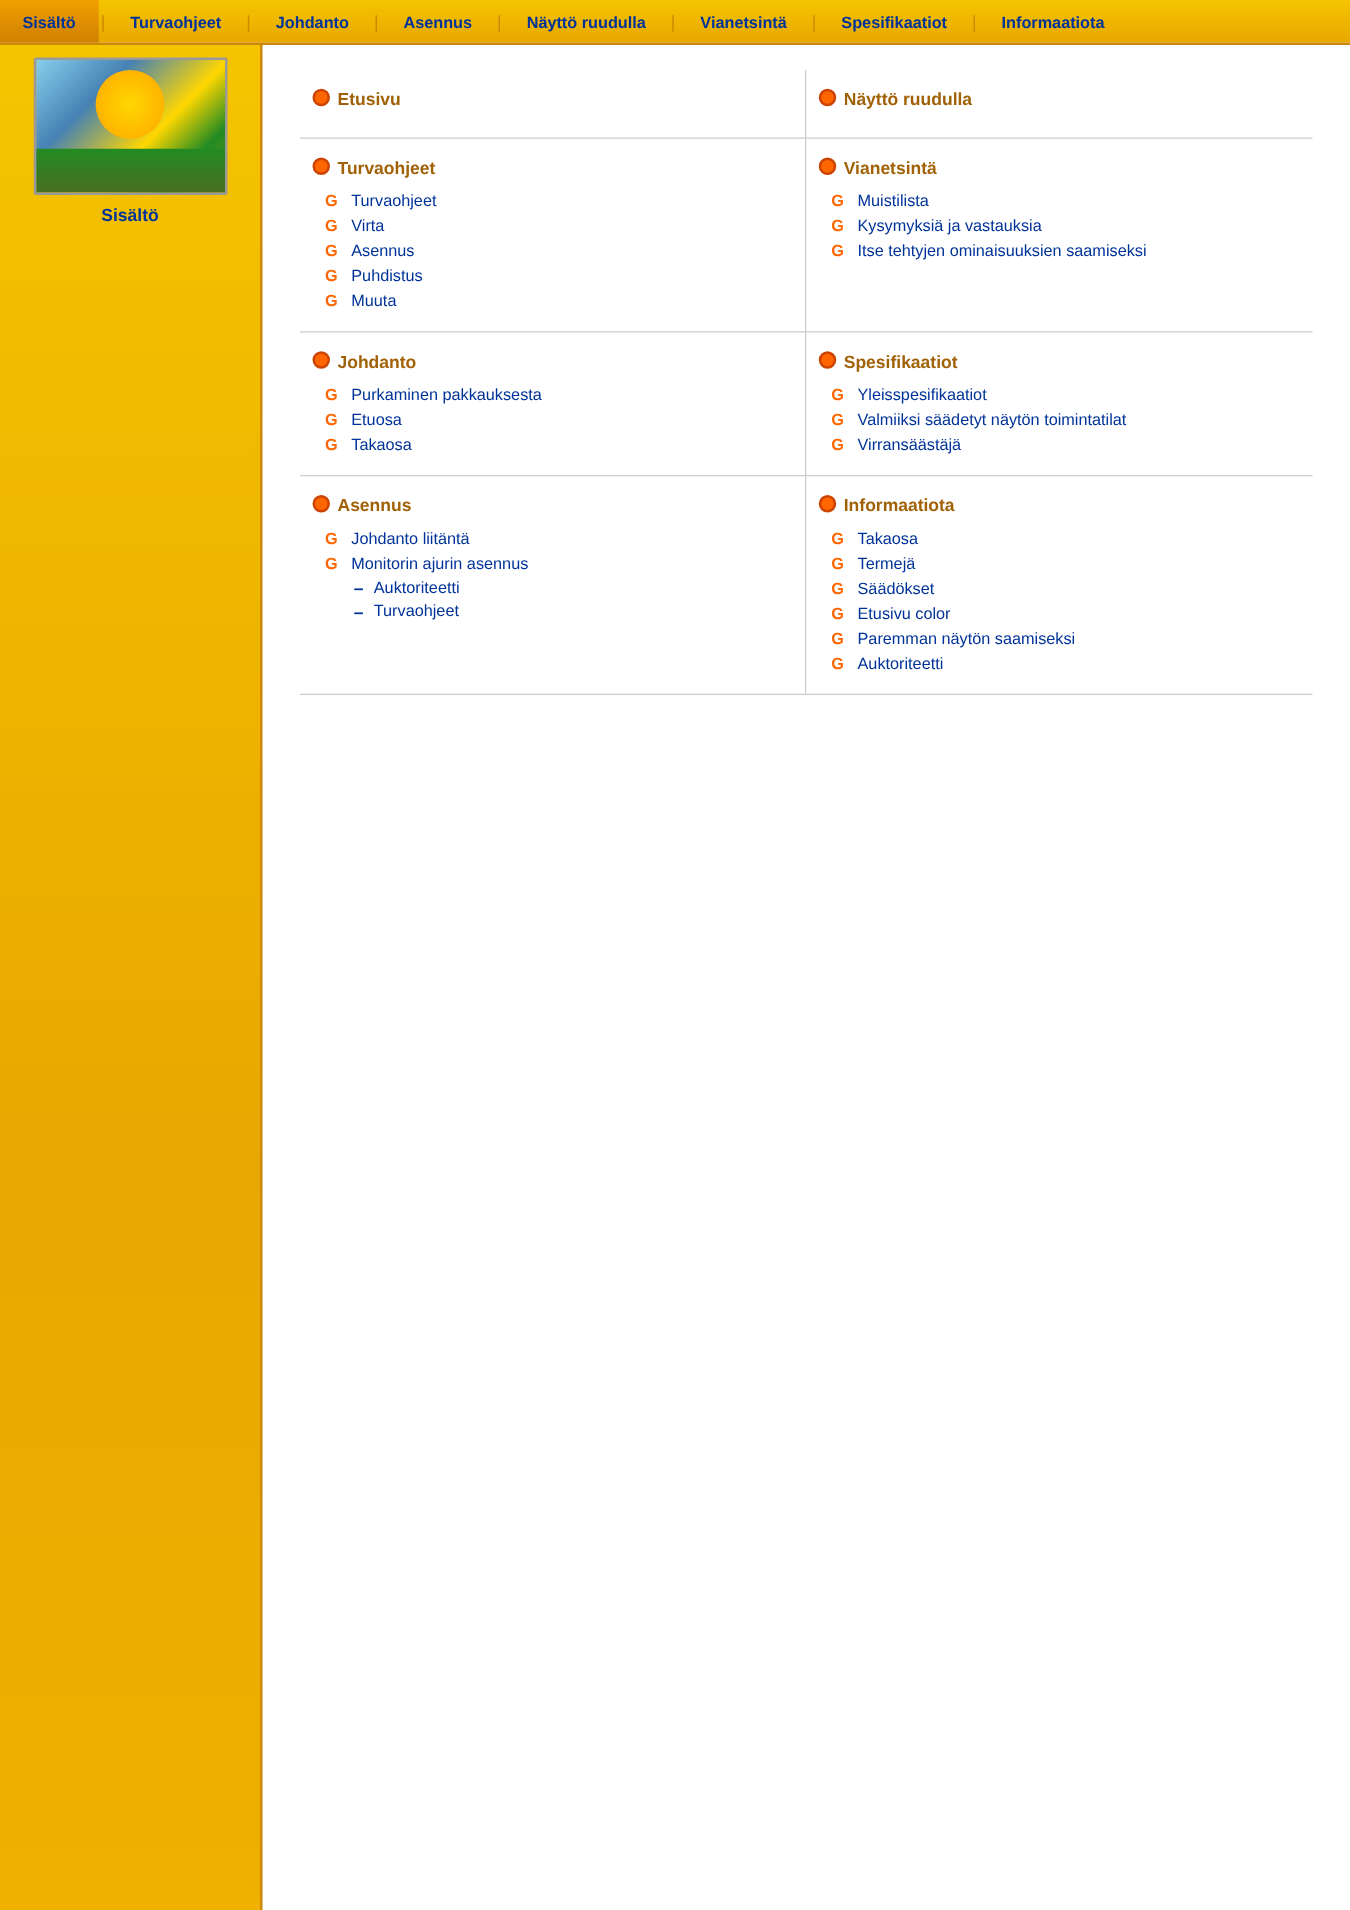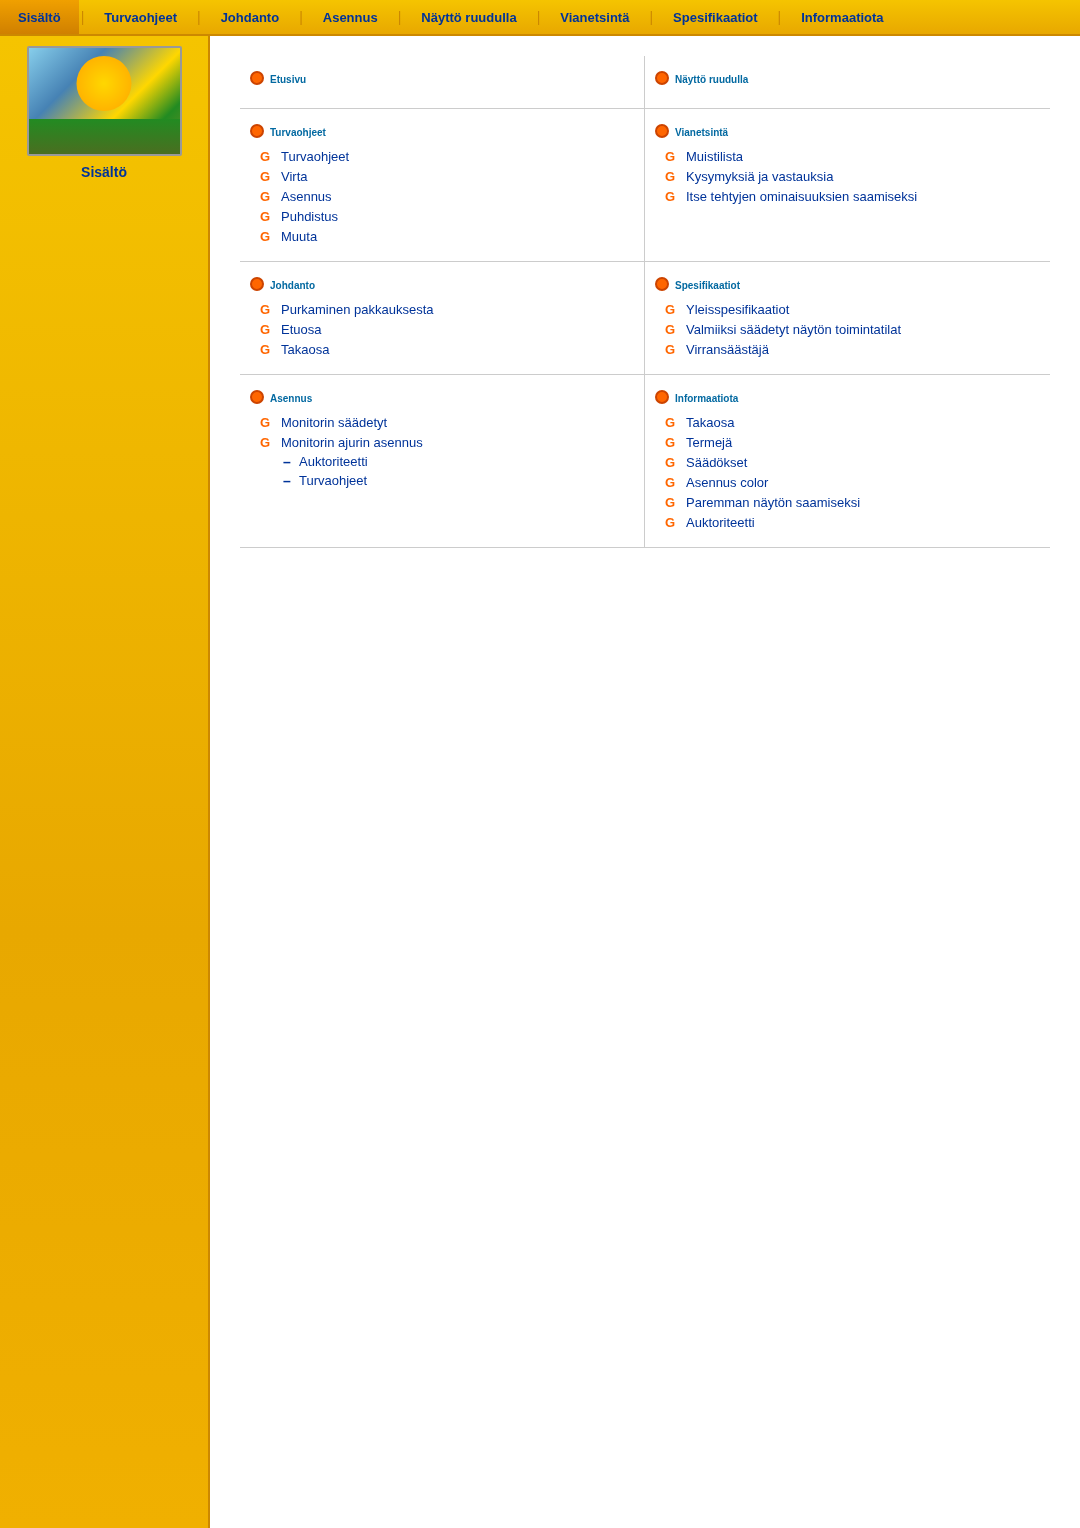--- a/index.html
+++ b/index.html
@@ -110,25 +110,25 @@
     .section {
       padding: 15px 20px 15px 10px;
       border-bottom: 1px solid #ccc;
     }
     .section:nth-child(odd) {
       border-right: 1px solid #ccc;
     }
 
     .section-title {
       display: flex;
-      align-items: flex-end;
+      align-items: flex-start;
       gap: 6px;
       font-weight: bold;
-      font-size: 10px;
-      color: #0369a1;
+      font-size: 14px;
+      color: #a16207;
       margin-bottom: 8px;
     }
 
     .menu-item {
       display: flex;
       align-items: center;
       gap: 5px;
       padding: 2px 0 2px 10px;
       color: #003399;
       cursor: pointer;
@@ -389,21 +389,21 @@
         <div class="section-title">
           <span class="icon-circle"></span>
           <span>Asennus</span>
         </div>
         <div class="menu-item">
           <span class="g-icon">
             <svg viewBox="0 0 16 16">
                 <text x="0" y="13" font-size="13" font-weight="bold" fill="#ff6600" font-family="Arial">G</text>
               </svg>
           </span>
-          <span>Monitorin säädetyt</span>
+          <span>Johdanto liitäntä</span>
         </div>
         <div class="menu-item">
           <span class="g-icon">
             <svg viewBox="0 0 16 16">
                 <text x="0" y="13" font-size="13" font-weight="bold" fill="#ff6600" font-family="Arial">G</text>
               </svg>
           </span>
           <span>Monitorin ajurin asennus</span>
         </div>
         <div class="menu-item-sub">
@@ -444,21 +444,21 @@
               </svg>
           </span>
           <span>Säädökset</span>
         </div>
         <div class="menu-item">
           <span class="g-icon">
             <svg viewBox="0 0 16 16">
                 <text x="0" y="13" font-size="13" font-weight="bold" fill="#ff6600" font-family="Arial">G</text>
               </svg>
           </span>
-          <span>Asennus color</span>
+          <span>Etusivu color</span>
         </div>
         <div class="menu-item">
           <span class="g-icon">
             <svg viewBox="0 0 16 16">
                 <text x="0" y="13" font-size="13" font-weight="bold" fill="#ff6600" font-family="Arial">G</text>
               </svg>
           </span>
           <span>Paremman näytön saamiseksi</span>
         </div>
         <div class="menu-item">

